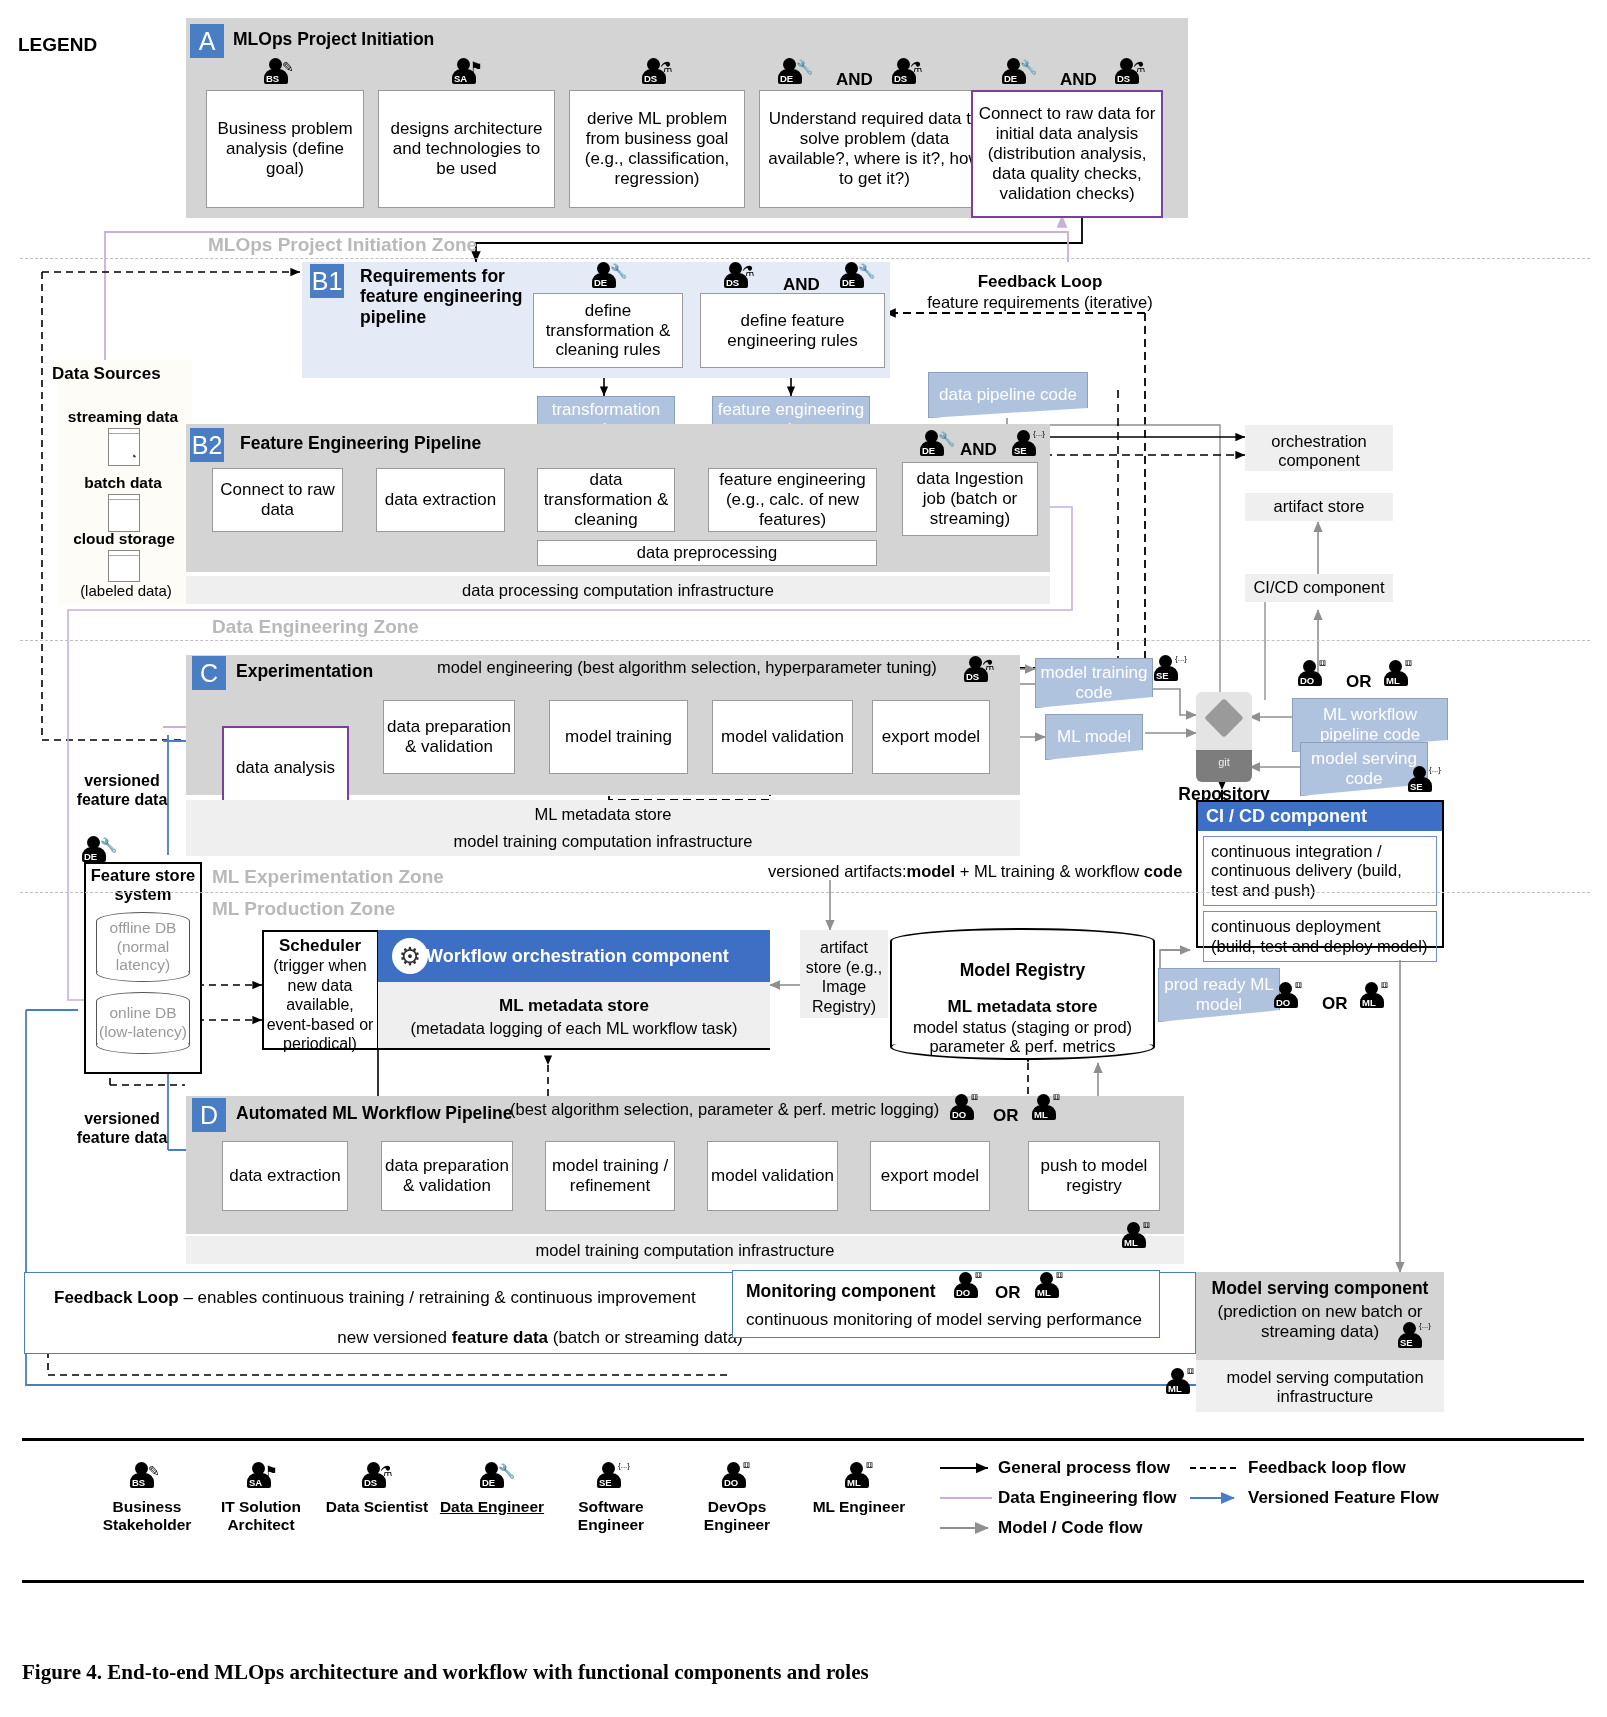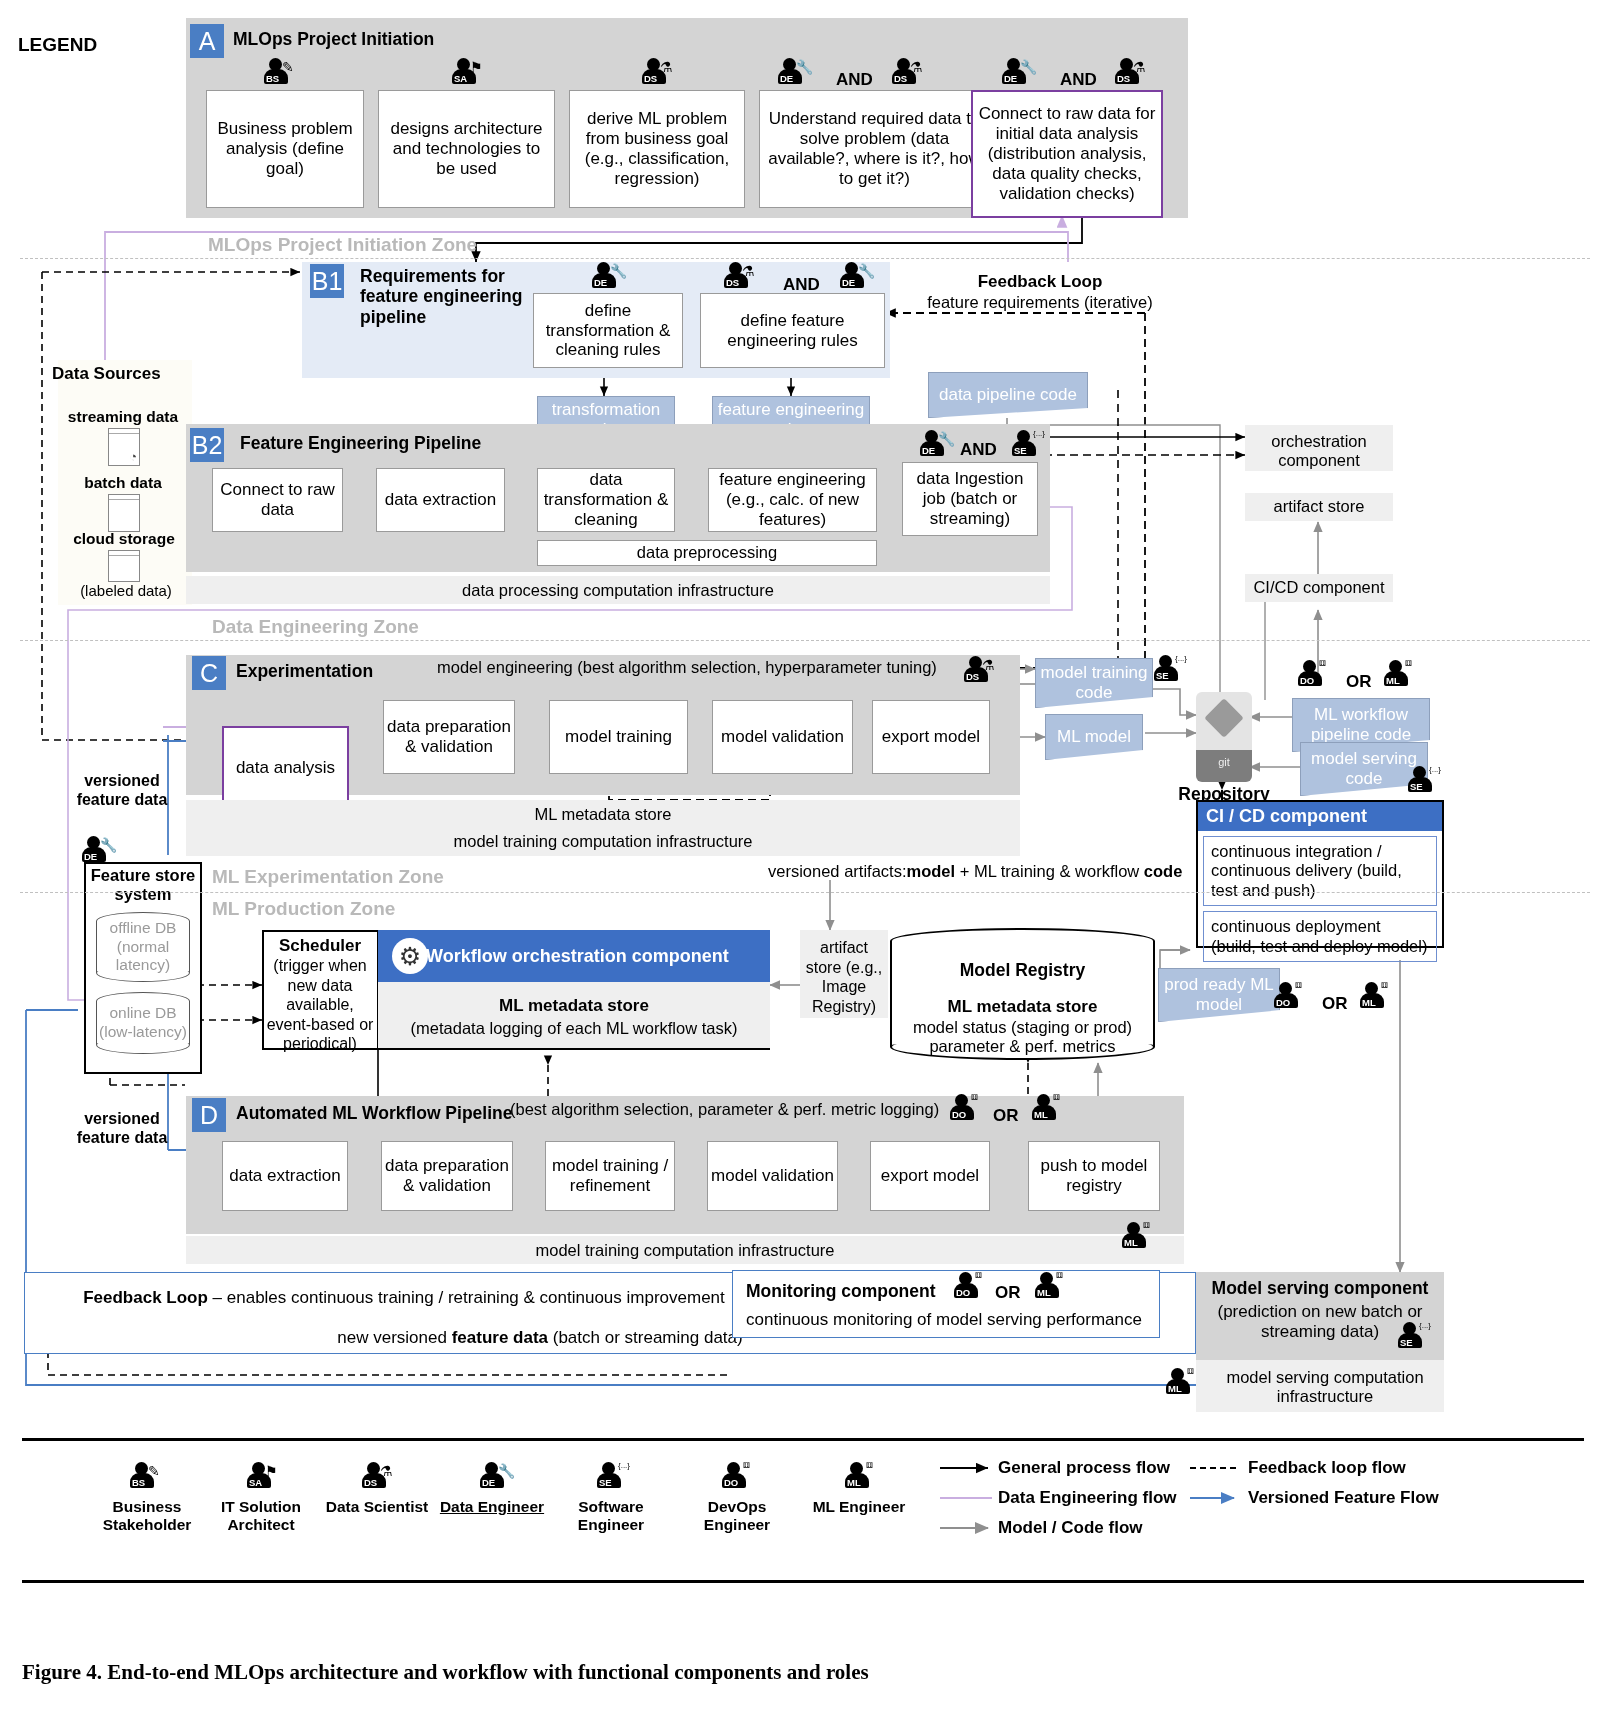--- a/index.html
+++ b/index.html
@@ -414,21 +414,21 @@
       <span class="code">DO</span>
       <span class="sup">⚅</span>
     </div>
 <div class="andtxt" style="left:1346px; top:672px;">OR</div>
 <div class="role" style="left:1382px; top:660px;">
   <span class="head"></span>
       <span class="torso"></span>
       <span class="code">ML</span>
       <span class="sup">⚅</span>
     </div>
-<div class="docshape wavy" style="left:1292px; top:698px; width:138px; height:54px;">ML workflow pipeline code</div>
+<div class="docshape wavy" style="left:1292px; top:698px; width:156px; height:54px;">ML workflow pipeline code</div>
 <div class="docshape wavy" style="left:1300px; top:742px; width:128px; height:54px;">model serving code</div>
 <div class="role" style="left:1406px; top:766px;">
   <span class="head"></span>
       <span class="torso"></span>
       <span class="code">SE</span>
       <span class="sup">{...}</span>
     </div>
 
 <div class="cicd" style="left:1196px; top:800px; width:248px; height:148px;">
   <div class="hd">CI / CD component</div>
@@ -537,21 +537,21 @@
 <div class="lgray-band" style="left:186px; top:1236px; width:998px; height:28px;"></div>
 <div class="plain" style="left:186px; top:1241px; width:998px;">model training computation infrastructure</div>
 <div class="role" style="left:1120px; top:1222px;">
   <span class="head"></span>
       <span class="torso"></span>
       <span class="code">ML</span>
       <span class="sup">⚅</span>
     </div>
 
 <div class="thinbox" style="left:24px; top:1272px; width:1172px; height:82px;"></div>
-<div class="plain left" style="left:54px; top:1288px; width:700px; font-size:17px;text-align:center;">
+<div class="plain left" style="left:54px; top:1288px; width:700px; font-size:17px;">
   <span class="b">Feedback Loop</span><span> – enables continuous training / retraining &amp; continuous improvement</span>
 </div>
 <div class="plain" style="left:200px; top:1328px; width:680px; font-size:17px;">
   <span>new versioned </span><span class="b">feature data</span><span> (batch or streaming data)</span>
 </div>
 
 <div class="thinbox" style="left:732px; top:1270px; width:428px; height:68px;"></div>
 <div class="plain left b" style="left:746px; top:1281px; width:220px; font-size:17.5px;">Monitoring component</div>
 <div class="role" style="left:952px; top:1272px;">
   <span class="head"></span>

